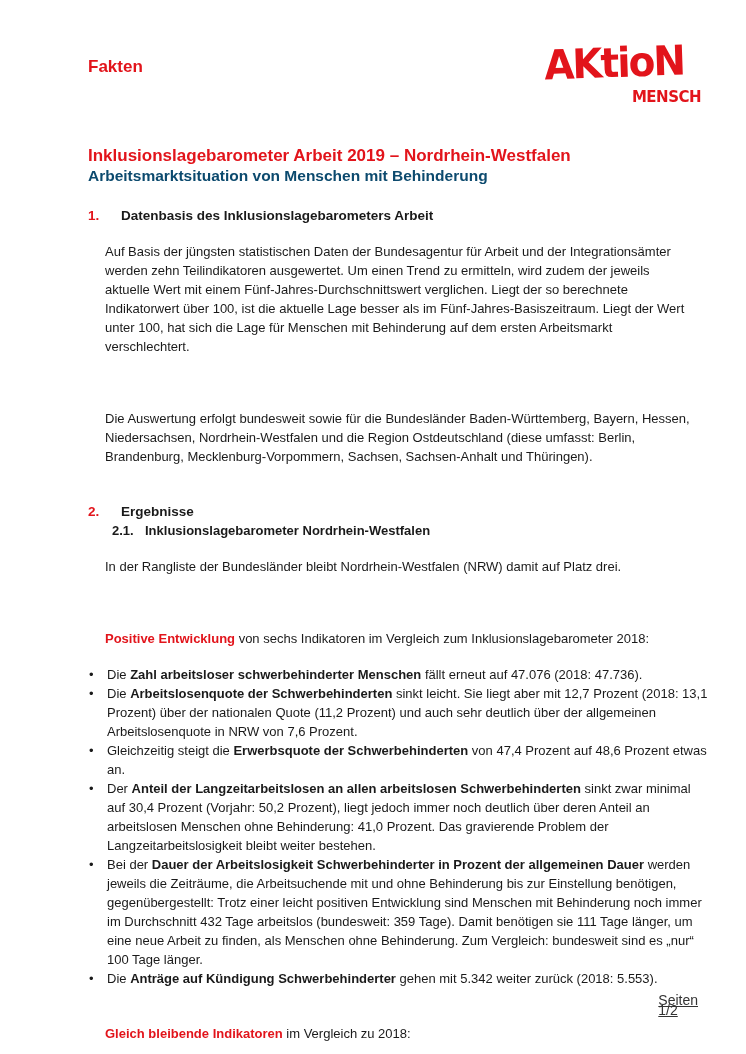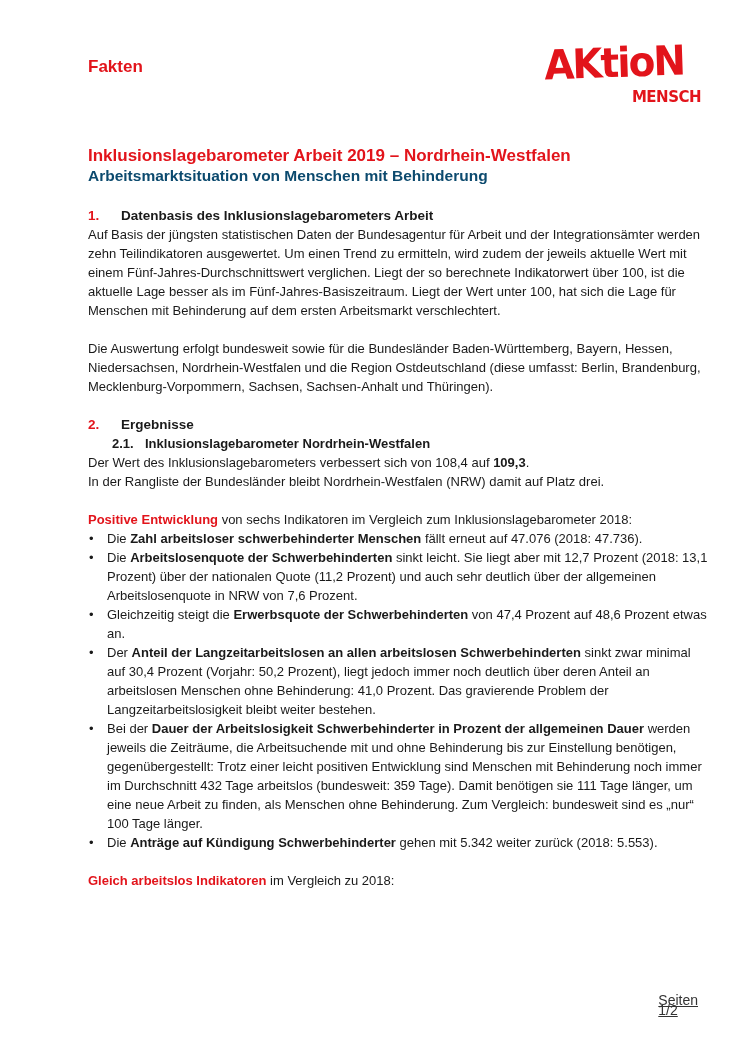--- a/index.html
+++ b/index.html
@@ -12,21 +12,21 @@
                font-size: 39px; letter-spacing: -2px; color: #e2141b; transform: scaleY(1.05) rotate(-2deg); transform-origin: left bottom; }
   .logo .bottom { position: absolute; right: 4px; top: 38px; font-family: "DejaVu Sans", sans-serif; font-weight: bold;
                   font-size: 15px; letter-spacing: -0.5px; color: #e2141b; }
   .title { position: absolute; left: 88px; top: 146px; font-size: 17px; font-weight: bold; color: #e2141b; white-space: nowrap; text-align: center; }
   .subtitle { position: absolute; left: 88px; top: 167px; font-size: 15.5px; font-weight: bold; color: #0c4a6e; white-space: nowrap; }
   .content { position: absolute; left: 88px; top: 206px; width: 620px; font-size: 13px; line-height: 19px; }
   .h1 { font-weight: bold; font-size: 13.5px; display: flex; }
   .h1 .num { color: #e2141b; width: 33px; }
   .h2 { font-weight: bold; font-size: 13px; display: flex; }
   .h2 .num { width: 33px; margin-left: 24px; }
-  p { margin: 0; }
+  p { margin: 17px; }
   .gap { height: 19px; }
   ul { list-style: none; margin: 0; padding: 0; }
   li { position: relative; padding-left: 19px; }
   li .bullet { position: absolute; left: 1px; top: 0; }
   b { font-weight: bold; }
   .lead-red { color: #e2141b; font-weight: bold; }
   .footer { position: absolute; right: 48px; top: 995px; font-size: 14px; line-height: 10px; text-align: left; color: #333; text-decoration: underline; }
 </style>
 </head>
 <body>
@@ -55,36 +55,35 @@
     <div class="gap"></div>
 
     <div class="h1">
       <span class="num">2.</span>
       <span>Ergebnisse</span>
     </div>
     <div class="h2">
       <span class="num">2.1.</span>
       <span>Inklusionslagebarometer Nordrhein-Westfalen</span>
     </div>
-    <p><span>Der Wert des Inklusionslagebarometers verbessert sich von 108,4 auf </span><b>109,3</b><span>.</span></p>
     <p>In der Rangliste der Bundesländer bleibt Nordrhein-Westfalen (NRW) damit auf Platz drei.</p>
     <div class="gap"></div>
 
     <p><span class="lead-red">Positive Entwicklung</span><span> von sechs Indikatoren im Vergleich zum Inklusionslagebarometer 2018:</span></p>
     <ul>
       <li><span class="bullet">•</span><span>Die </span><b>Zahl arbeitsloser schwerbehinderter Menschen</b><span> fällt erneut auf 47.076 (2018: 47.736).</span></li>
       <li><span class="bullet">•</span><span>Die </span><b>Arbeitslosenquote der Schwerbehinderten</b><span> sinkt leicht. Sie liegt aber mit 12,7 Prozent (2018: 13,1 Prozent) über der nationalen Quote (11,2 Prozent) und auch sehr deutlich über der allgemeinen Arbeitslosenquote in NRW von 7,6 Prozent.</span></li>
       <li><span class="bullet">•</span><span>Gleichzeitig steigt die </span><b>Erwerbsquote der Schwerbehinderten</b><span> von 47,4 Prozent auf 48,6 Prozent etwas an.</span></li>
       <li><span class="bullet">•</span><span>Der </span><b>Anteil der Langzeitarbeitslosen an allen arbeitslosen Schwerbehinderten</b><span> sinkt zwar minimal auf 30,4 Prozent (Vorjahr: 50,2 Prozent), liegt jedoch immer noch deutlich über deren Anteil an arbeitslosen Menschen ohne Behinderung: 41,0 Prozent. Das gravierende Problem der Langzeitarbeitslosigkeit bleibt weiter bestehen.</span></li>
       <li><span class="bullet">•</span><span>Bei der </span><b>Dauer der Arbeitslosigkeit Schwerbehinderter in Prozent der allgemeinen Dauer</b><span> werden jeweils die Zeiträume, die Arbeitsuchende mit und ohne Behinderung bis zur Einstellung benötigen, gegenübergestellt: Trotz einer leicht positiven Entwicklung sind Menschen mit Behinderung noch immer im Durchschnitt 432 Tage arbeitslos (bundesweit: 359 Tage). Damit benötigen sie 111 Tage länger, um eine neue Arbeit zu finden, als Menschen ohne Behinderung. Zum Vergleich: bundesweit sind es „nur“ 100 Tage länger.</span></li>
       <li><span class="bullet">•</span><span>Die </span><b>Anträge auf Kündigung Schwerbehinderter</b><span> gehen mit 5.342 weiter zurück (2018: 5.553).</span></li>
     </ul>
     <div class="gap"></div>
 
-    <p><span class="lead-red">Gleich arbeitslos Indikatoren</span><span> im Vergleich zu 2018:</span></p>
+    <p><span class="lead-red">Gleich bleibende Indikatoren</span><span> im Vergleich zu 2018:</span></p>
   </div>
 
   <div class="footer">
     <div>Seiten</div>
     <div>1/2</div>
   </div>
 
 </div>
 
 </body></html>

